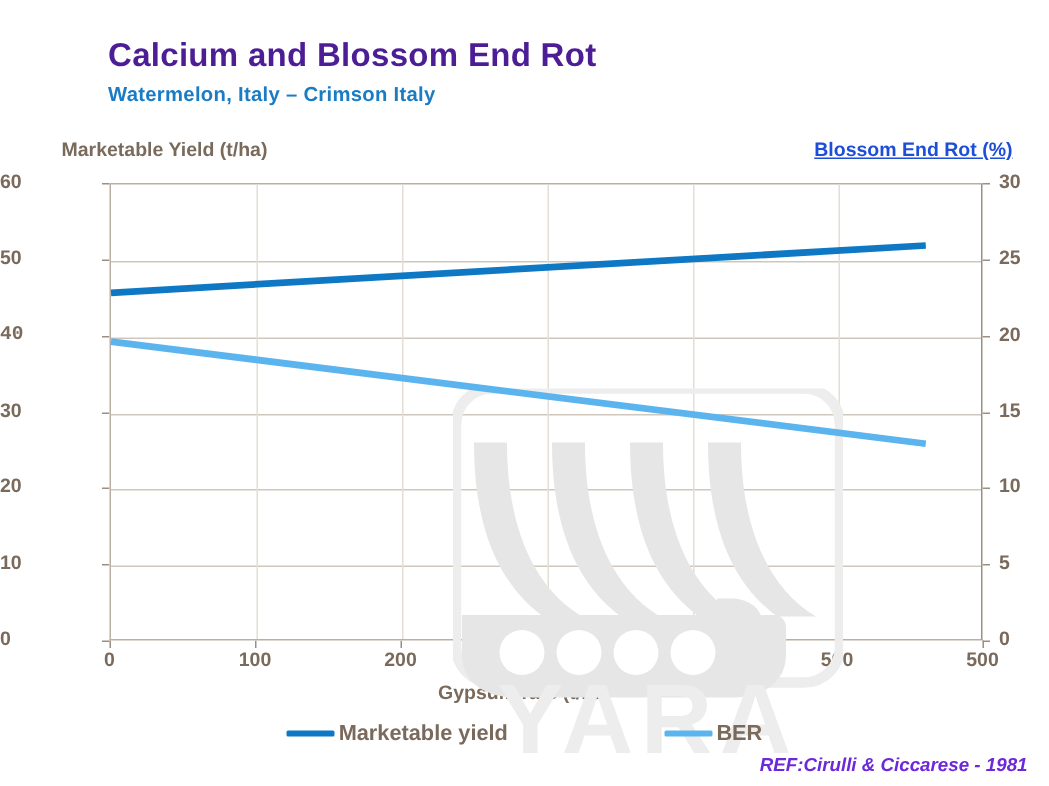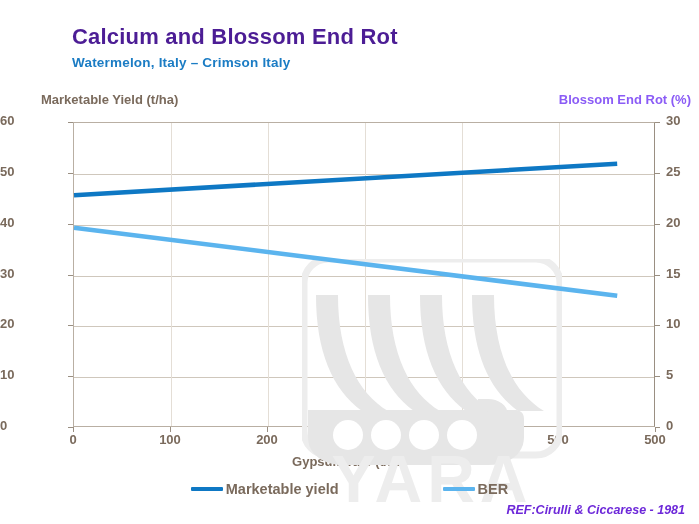--- a/index.html
+++ b/index.html
@@ -20,22 +20,22 @@
     font-size:13.5px;font-weight:bold;color:#1B7CC4;letter-spacing:.2px;
     white-space:nowrap;
   }
 
   
   #left-axis-title{
     position:absolute;left:12px;top:92px;
     font-size:13px;font-weight:bold;color:#7A6A5C;white-space:nowrap;margin-left:29px;
   }
   #right-axis-title{
-    position:absolute;right:8px;top:92px;
-    font-size:13px;font-weight:bold;color:#8b5cf6;white-space:nowrap;
+    position:absolute;right:24px;top:92px;
+    font-size:13px;font-weight:bold;color:#1d4ed8;white-space:nowrap;text-decoration:underline;
   }
   #x-axis-title{
     position:absolute;left:0;right:0;top:454px;text-align:center;
     font-size:13px;font-weight:bold;color:#7A6A5C;
   }
 
   
   .plot-area{
     position:absolute;left:73px;top:122px;width:582px;height:305px;
     border:1px solid #B9AFA3;border-right-color:#9A8F82;
@@ -99,21 +99,21 @@
 
   <div id="ticks-left">
       <div class="tick-l" style="left: 0px; top: 418px;">0</div>
       <div class="tickmark-l" style="top: 427px;"></div>
       <div class="tick-l" style="left: 0px; top: 367.167px;">10</div>
       <div class="tickmark-l" style="top: 376.167px;"></div>
       <div class="tick-l" style="left: 0px; top: 316.333px;">20</div>
       <div class="tickmark-l" style="top: 325.333px;"></div>
       <div class="tick-l" style="left: 0px; top: 265.5px;">30</div>
       <div class="tickmark-l" style="top: 274.5px;"></div>
-      <div class="tick-l" style="left: 0px; top: 214.667px;">40</div>
+      <div class="tick-l" style="left: 0px; top: 214.667px; font-family: Liberation Mono, monospace;">40</div>
       <div class="tickmark-l" style="top: 223.667px;"></div>
       <div class="tick-l" style="left: 0px; top: 163.833px;">50</div>
       <div class="tickmark-l" style="top: 172.833px;"></div>
       <div class="tick-l" style="left: 0px; top: 113px;">60</div>
       <div class="tickmark-l" style="top: 122px;"></div>
     </div>
   <div id="ticks-right">
       <div class="tick-r" style="left: 666px; top: 418px;">0</div>
       <div class="tickmark-r" style="top: 427px;"></div>
       <div class="tick-r" style="left: 666px; top: 367.167px;">5</div>

